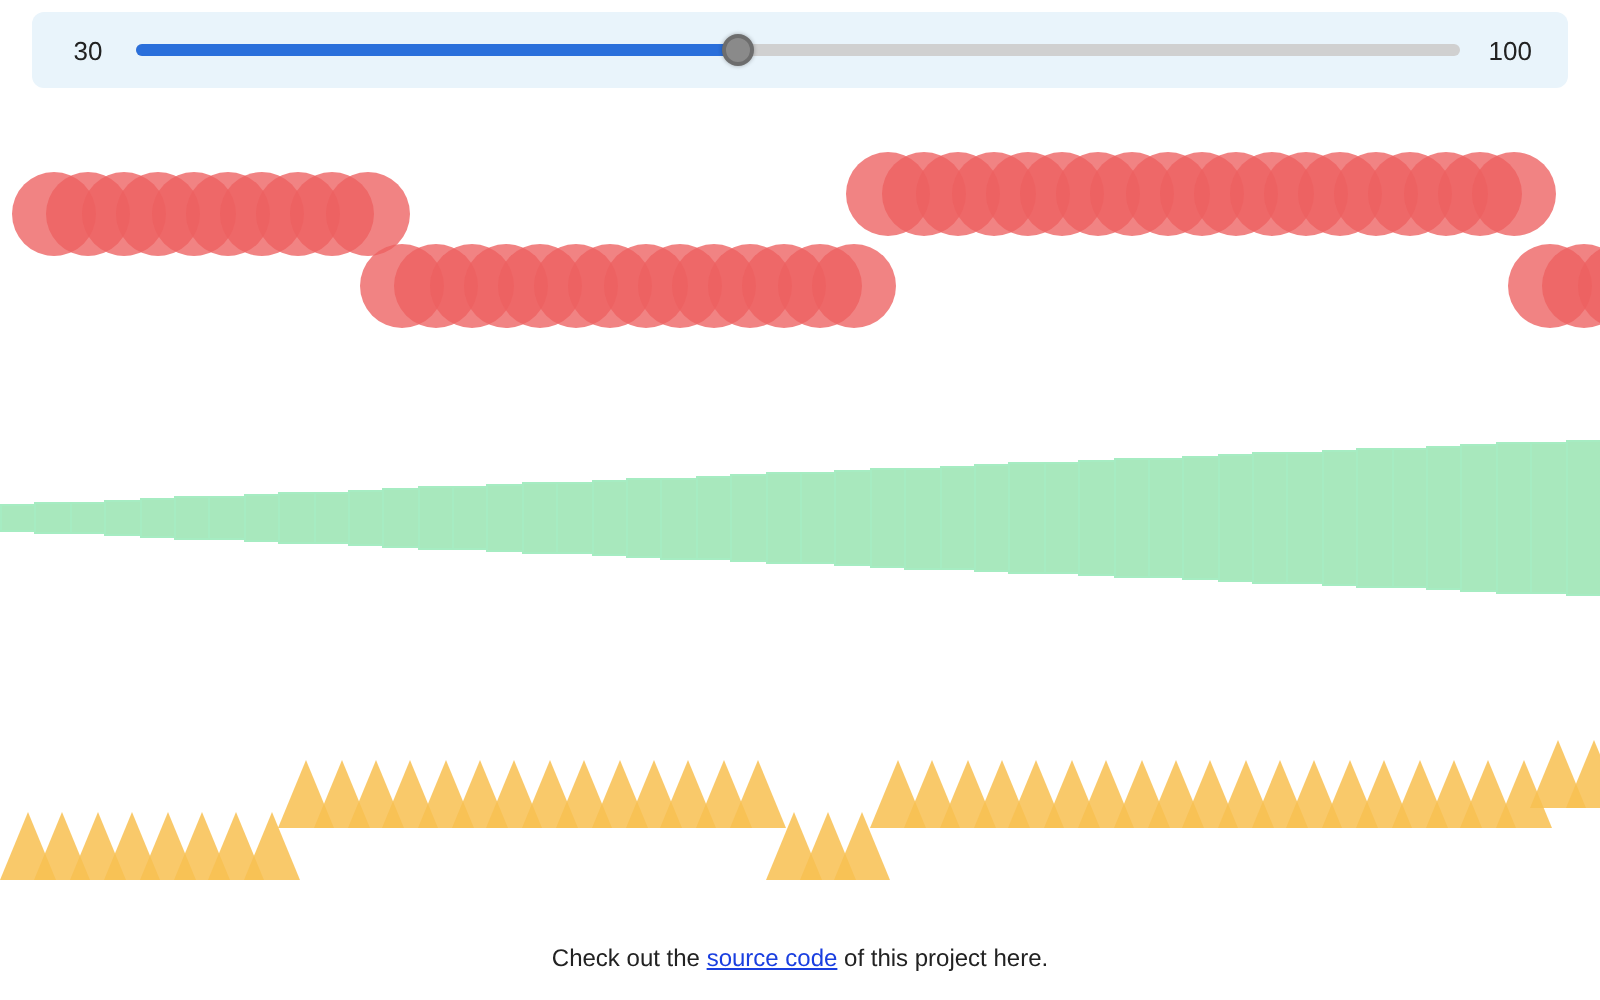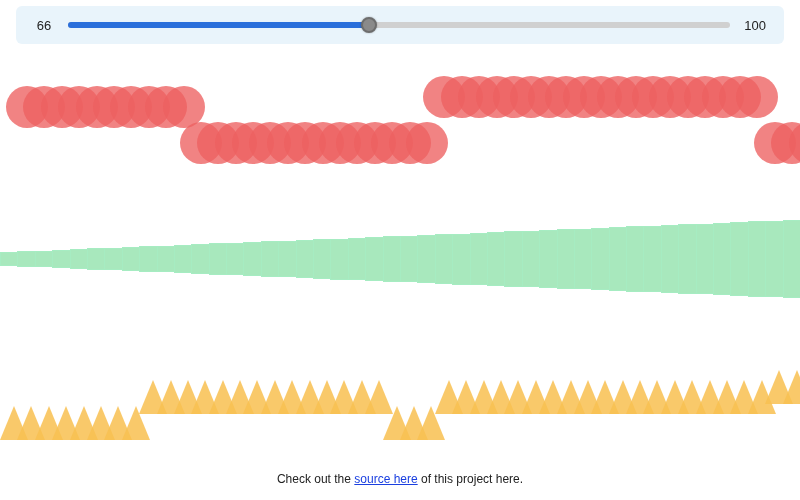--- a/index.html
+++ b/index.html
@@ -107,21 +107,21 @@
     }
     .footer a {
       color: #1a3fe0;
       text-decoration: underline;
     }
   </style>
 </head>
 <body>
 
 <div class="slider-bar">
-  <span class="slider-label">66</span>
+  <span class="slider-label">30</span>
   <div class="slider-track">
     <div class="track-bg"></div>
     <div class="track-fill" id="trackFill" style="width: 45.4545%;"></div>
     <div class="thumb" id="thumb" style="left: 45.4545%;"></div>
   </div>
   <span class="slider-label">100</span>
 </div>
 
 <div class="canvas">
   <div class="row row-circles" id="rowCircles">
@@ -264,14 +264,14 @@
       <div class="tri" style="border-width: 0px 14px 34px; left: 695.652px; bottom: 10px;"></div>
       <div class="tri" style="border-width: 0px 14px 34px; left: 713.043px; bottom: 10px;"></div>
       <div class="tri" style="border-width: 0px 14px 34px; left: 730.435px; bottom: 10px;"></div>
       <div class="tri" style="border-width: 0px 14px 34px; left: 747.826px; bottom: 10px;"></div>
       <div class="tri" style="border-width: 0px 14px 34px; left: 765.217px; bottom: 20px;"></div>
       <div class="tri" style="border-width: 0px 14px 34px; left: 782.609px; bottom: 20px;"></div>
     </div>
 </div>
 
 <div class="footer">
-  <span>Check out the </span><a href="#">source here</a><span> of this project here.</span>
+  <span>Check out the </span><a href="#">source code</a><span> of this project here.</span>
 </div>
 
 </body></html>

